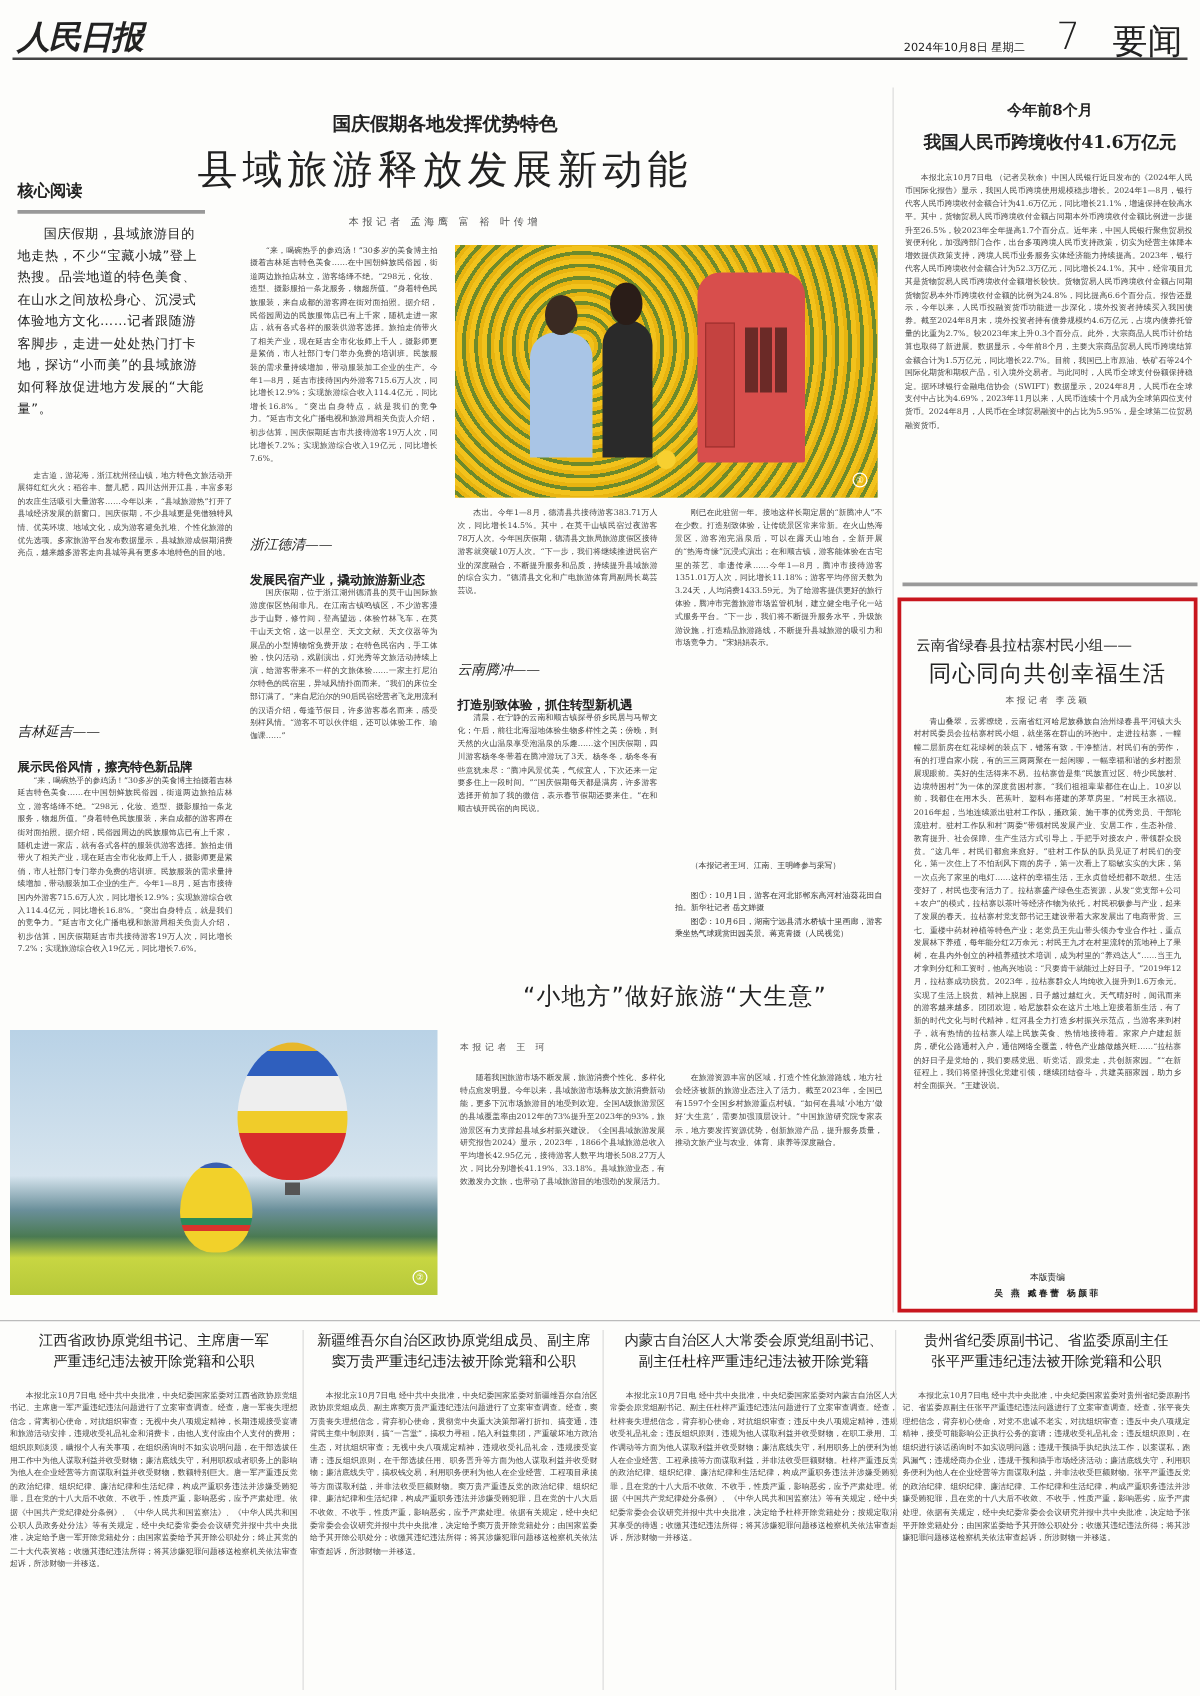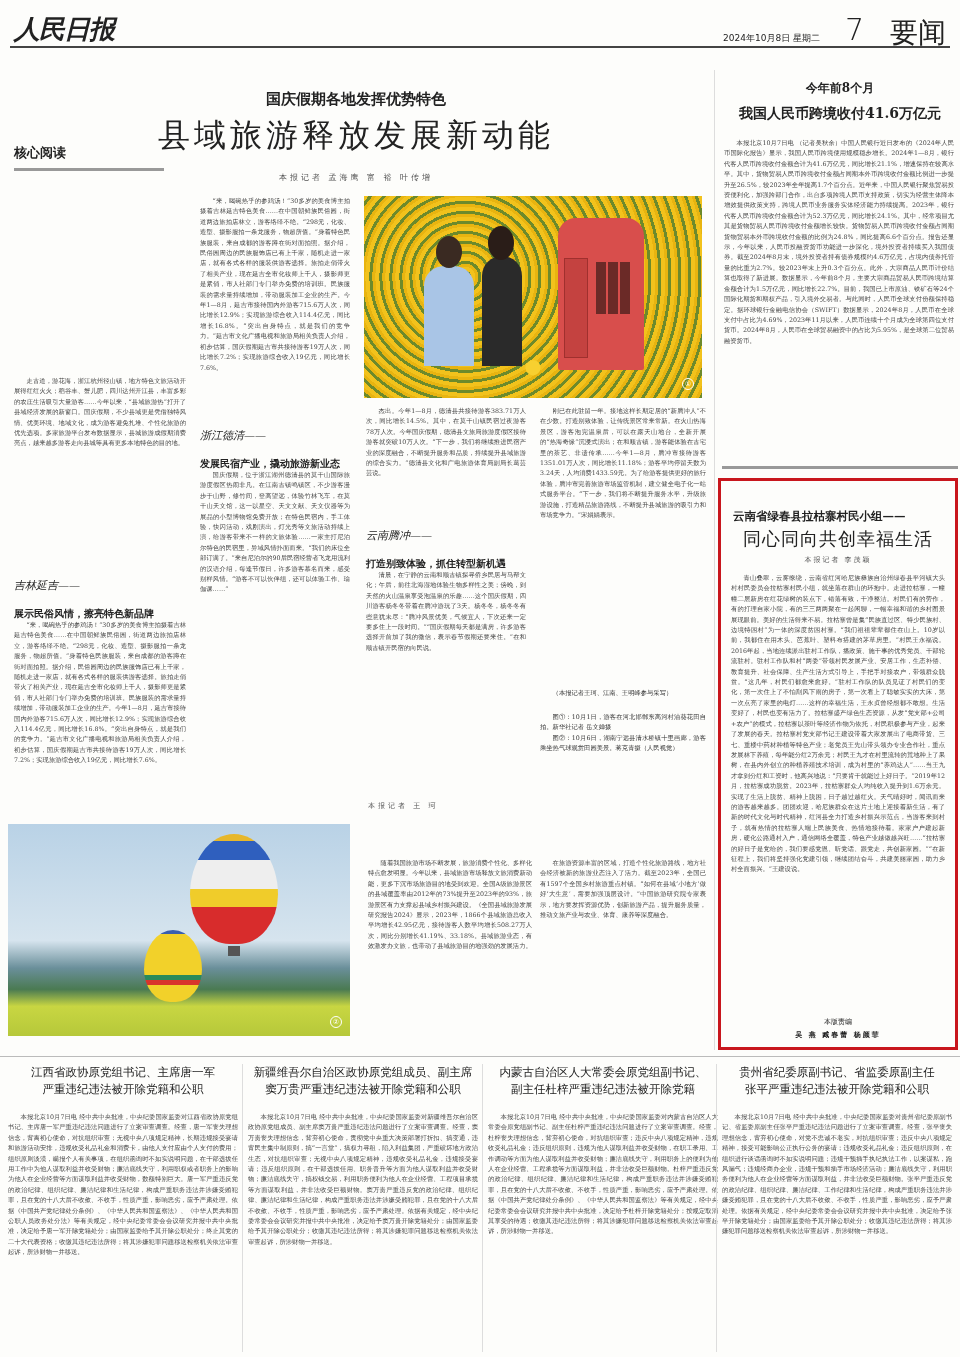--- a/index.html
+++ b/index.html
@@ -56,21 +56,21 @@
   .link-tag .r { display: inline-block; width: 15px; height: 15px; border: 2px solid #c02a2a; font-size: 10px; line-height: 11px; text-align: center; margin-right: 2px; }
   .link-title { text-align: center; font-size: 19px; font-family: "DejaVu Sans", sans-serif; margin-top: 6px; letter-spacing: 1px; }
   .link-byline { font-size: 7px; color: #555; margin-top: 23px; letter-spacing: 3px; }
 
   .rmb { position: absolute; left: 722px; top: 80px; width: 236px; }
   .rmb-kicker { text-align: center; font-size: 12px; font-weight: bold; }
   .rmb-title { text-align: center; font-size: 14px; font-weight: bold; margin-top: 8px; }
   .rmb-rule { position: absolute; left: 722px; top: 466px; width: 236px; border-top: 3px solid #999; }
 
   .redbox { position: absolute; left: 718px; top: 478px; width: 240px; height: 572px; border: 3px solid #c8161d; }
-  .rb-kicker { position: absolute; left: 12px; top: 28px; font-size: 11.5px; font-weight: bold; }
+  .rb-kicker { position: absolute; left: 12px; top: 28px; font-size: 11.5px; font-weight: normal; }
   .rb-title { position: absolute; left: 0; width: 100%; top: 46px; text-align: center; font-size: 18px; font-family: "DejaVu Sans", sans-serif; letter-spacing: 1px; }
   .rb-byline { position: absolute; left: 0; width: 100%; top: 74px; text-align: center; font-size: 7px; color: #555; letter-spacing: 2px; }
   .editors { position: absolute; left: 0; width: 100%; top: 536px; text-align: center; font-size: 7px; }
   .editors .names { font-weight: bold; margin-top: 3px; letter-spacing: 2px; }
 
   .bottom-rule { position: absolute; left: 0; top: 1056px; width: 960px; border-top: 1px solid #bbb; }
   .disc { position: absolute; top: 1064px; width: 230px; }
   .disc-title { text-align: center; font-size: 11.5px; font-family: "DejaVu Sans", sans-serif; line-height: 17px; }
   .disc-col { position: absolute; top: 48px; left: 0; width: 230px; height: 238px; }
 
@@ -87,20 +87,21 @@
 </div>
 
 <div class="main-story">
   <div class="kicker">国庆假期各地发挥优势特色</div>
   <div class="headline">县域旅游释放发展新动能</div>
   <div class="byline">本报记者  孟海鹰  富 裕  叶传增</div>
 </div>
 
 <div class="core-box">
   <div class="core-title">核心阅读</div>
+  <div class="core-text">国庆假期，县域旅游目的地走热，不少“宝藏小城”登上热搜。品尝地道的特色美食、在山水之间放松身心、沉浸式体验地方文化……记者跟随游客脚步，走进一处处热门打卡地，探访“小而美”的县域旅游如何释放促进地方发展的“大能量”。</div>
 </div>
 
 <div class="body-col" style="left:14px; top:376px; width:172px; height:190px;">
   <p>走古道，游花海，浙江杭州径山镇，地方特色文旅活动开展得红红火火；稻谷丰、蟹儿肥，四川达州开江县，丰富多彩的农庄生活吸引大量游客……今年以来，“县域旅游热”打开了县域经济发展的新窗口。国庆假期，不少县域更是凭借独特风情、优美环境、地域文化，成为游客避免扎堆、个性化旅游的优先选项。多家旅游平台发布数据显示，县城旅游成假期消费亮点，越来越多游客走向县城等具有更多本地特色的目的地。</p>
 </div>
 
 <div class="sub-head" style="left:14px; top:578px; width:172px;">
   <div class="place">吉林延吉——</div>
   <div class="title">展示民俗风情，擦亮特色新品牌</div>
 </div>
@@ -155,20 +156,21 @@
 </div>
 
 <div class="photo balloon-photo">
   <div class="balloon b1"></div>
   <div class="basket"></div>
   <div class="balloon b2"></div>
   <div class="photo-caption-mark">②</div>
 </div>
 
 <div class="link-block">
+  <div class="link-title">“小地方”做好旅游“大生意”</div>
   <div class="link-byline">本报记者  王 珂</div>
 </div>
 <div class="body-col" style="left:368px; top:858px; width:164px; height:190px;">
   <p>随着我国旅游市场不断发展，旅游消费个性化、多样化特点愈发明显。今年以来，县域旅游市场释放文旅消费新动能，更多下沉市场旅游目的地受到欢迎。全国A级旅游景区的县域覆盖率由2012年的73%提升至2023年的93%，旅游景区有力支撑起县域乡村振兴建设。《全国县域旅游发展研究报告2024》显示，2023年，1866个县域旅游总收入平均增长42.95亿元，接待游客人数平均增长508.27万人次，同比分别增长41.19%、33.18%。县域旅游业态，有效激发办文旅，也带动了县域旅游目的地强劲的发展活力。</p>
 </div>
 <div class="body-col" style="left:540px; top:858px; width:166px; height:190px;">
   <p>在旅游资源丰富的区域，打造个性化旅游路线，地方社会经济被新的旅游业态注入了活力。截至2023年，全国已有1597个全国乡村旅游重点村镇。“如何在县域‘小地方’做好‘大生意’，需要加强顶层设计。”中国旅游研究院专家表示，地方要发挥资源优势，创新旅游产品，提升服务质量，推动文旅产业与农业、体育、康养等深度融合。</p>
 </div>
 
 <div class="vrule" style="left:714px; top:70px; height:980px;"></div>

